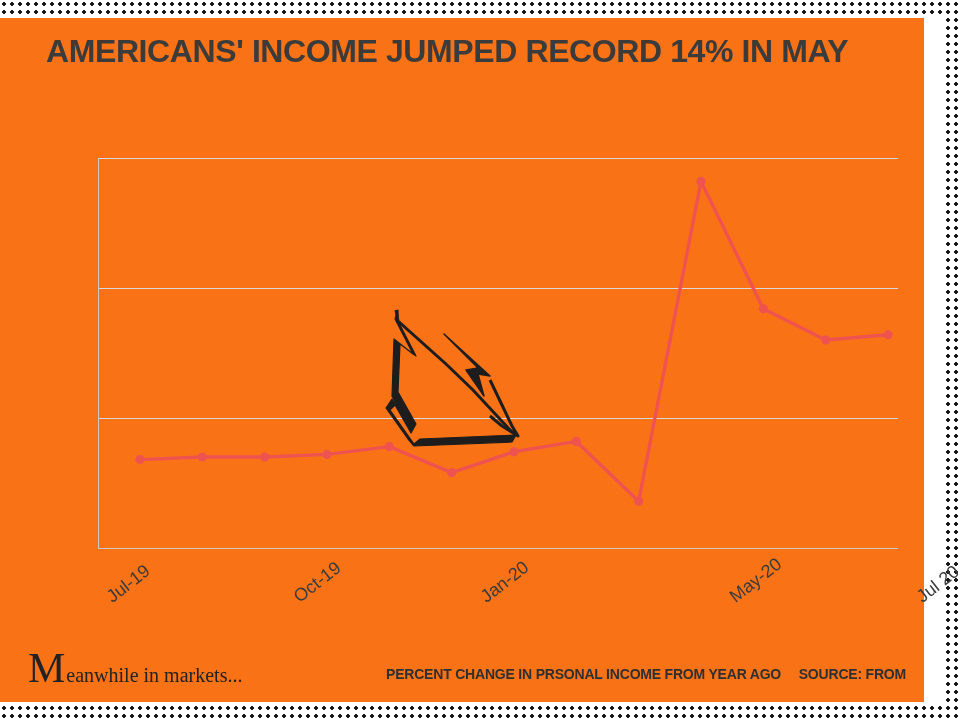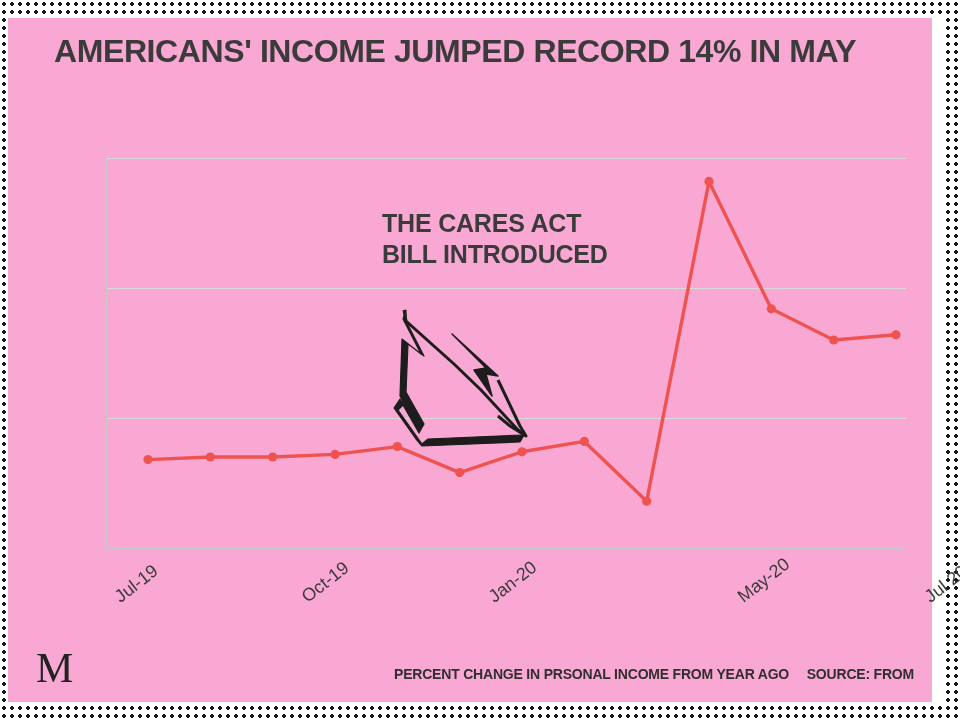--- a/index.html
+++ b/index.html
@@ -27,25 +27,25 @@
     background-size: 8px 8px;
     background-position: 0 0;
   }
   .frame-top    { left: 0;  top: 0;   width: 960px; height: 16px; }
   .frame-bottom { left: 0;  bottom: 0;width: 960px; height: 16px; }
   .frame-left   { left: 0;  top: 0;   width: 16px;  height: 720px; }
   .frame-right  { right: 0; top: 0;   width: 16px;  height: 720px; }
 
   .inner {
     position: absolute;
-    left: 8px;
+    left: 0;
     top: 18px;
     width: 924px;
     height: 684px;
-    background: #f9a8d4;
+    background: #f97316;
   }
 
   .chart-title {
     position: absolute;
     left: 46px;
     top: 14px;
     width: 850px;
     font-size: 32px;
     font-weight: bold;
     color: #3b3b3b;
@@ -198,35 +198,32 @@
       </svg>
 
       <svg class="series" width="800" height="392" viewBox="0 0 800 392">
         <path d="M300 152 L300 163 L318 198 L302 186 L300 234 L318 266 L313 275 L297 247 L292 252 L316 286 L322 281 L418 277 L414 284 L316 288 L310 281 L288 250 L294 241 L307 262 L294 238 L296 181 L315 196 L297 161 Z" fill="#1d1d1d" stroke="#1d1d1d" stroke-width="1.2" stroke-linejoin="round"></path>
         <path d="M298 152 L300 163 L348 206 L375 232 L412 272 L418 277" fill="none" stroke="#1d1d1d" stroke-width="3"></path>
         <path d="M346 176 L380 210 L368 212 L386 238 L380 216 L392 218 Z" fill="#1d1d1d" stroke="#1d1d1d" stroke-width="1.5" stroke-linejoin="round"></path>
         <path d="M392 222 L414 268 L420 278 L404 268 L392 258" fill="none" stroke="#1d1d1d" stroke-width="3" stroke-linejoin="round"></path>
       </svg>
     </div>
 
-    <div class="annotation">
-      <div>THE CARES ACT</div>
-      <div>BILL INTRODUCED</div>
-    </div>
 
     <div class="xlabels">
         <div class="xlabel" style="left: 42px;">Jul-19</div>
         <div class="xlabel" style="left: 229px;">Oct-19</div>
         <div class="xlabel" style="left: 416px;">Jan-20</div>
         <div class="xlabel" style="left: 665.3px;">May-20</div>
         <div class="xlabel" style="left: 852.3px;">Jul 20</div>
       </div>
 
     <div class="footer-left">
       <span class="logo-m">M</span>
+      <span class="logo-text">eanwhile in markets...</span>
     </div>
 
     <div class="footer-right">
       <span>PERCENT CHANGE IN PRSONAL INCOME FROM YEAR AGO</span>
       <span>SOURCE: FROM</span>
     </div>
 
   </div>
 </div>
 

